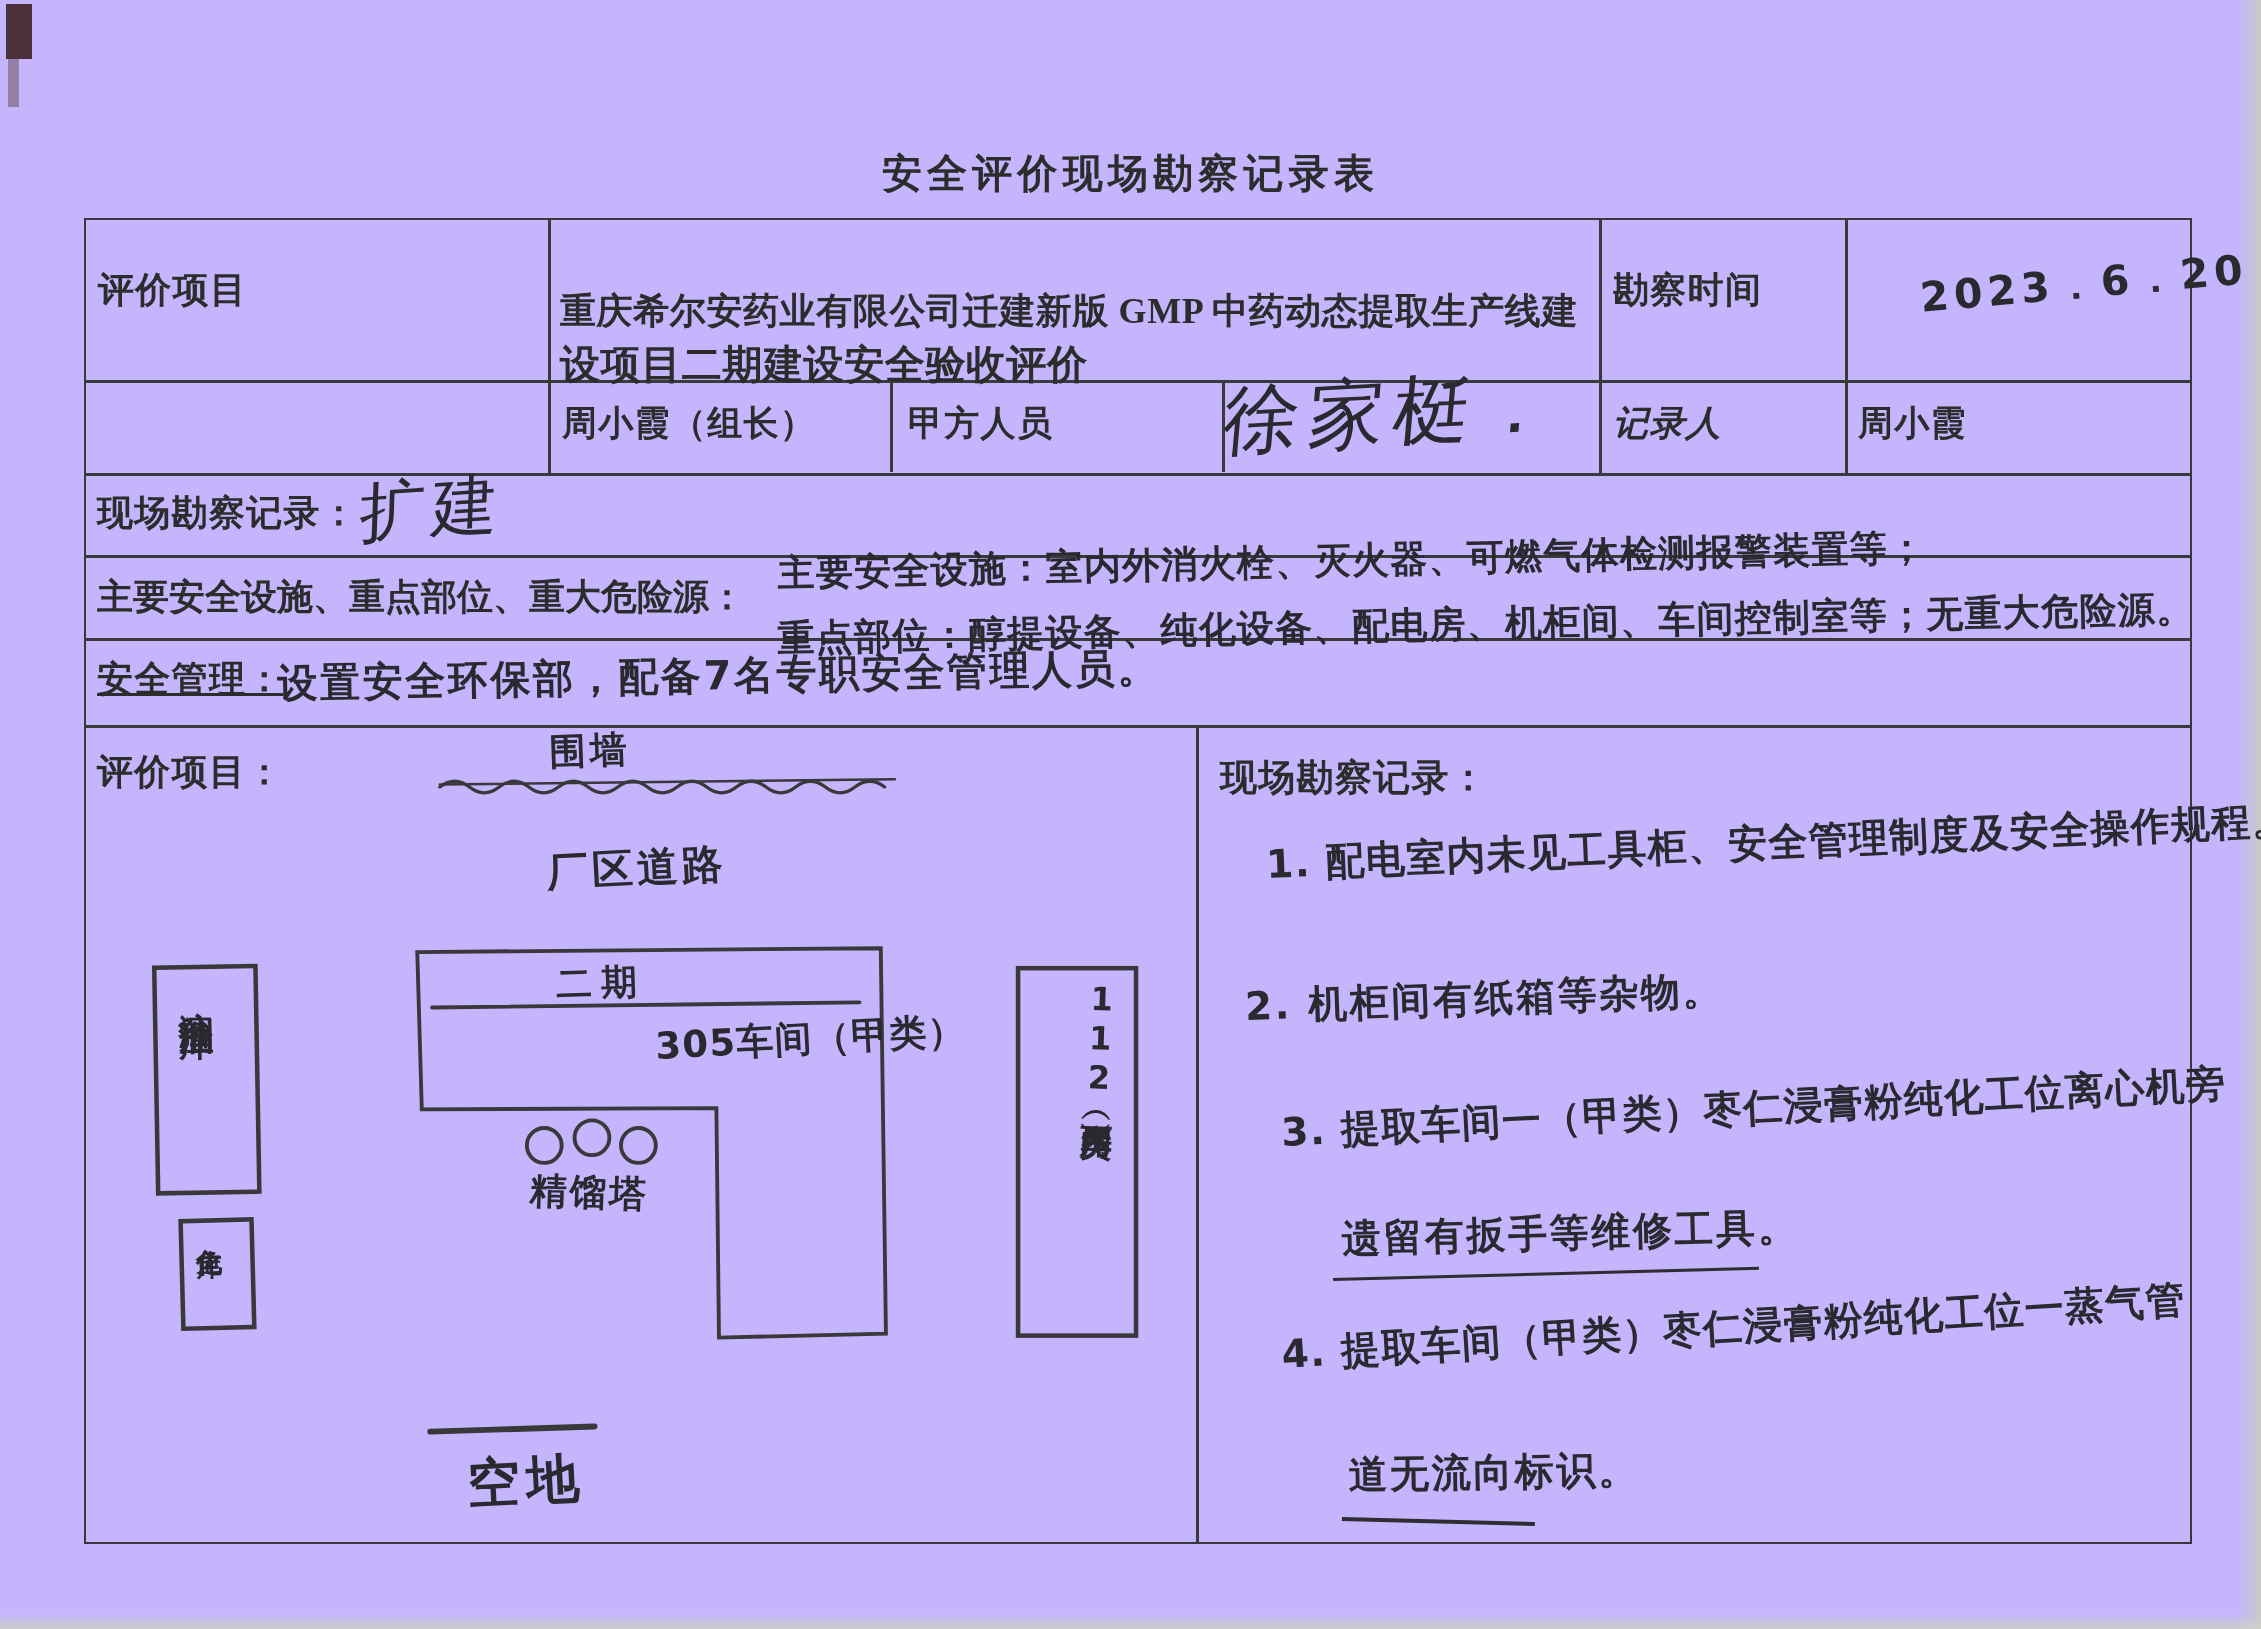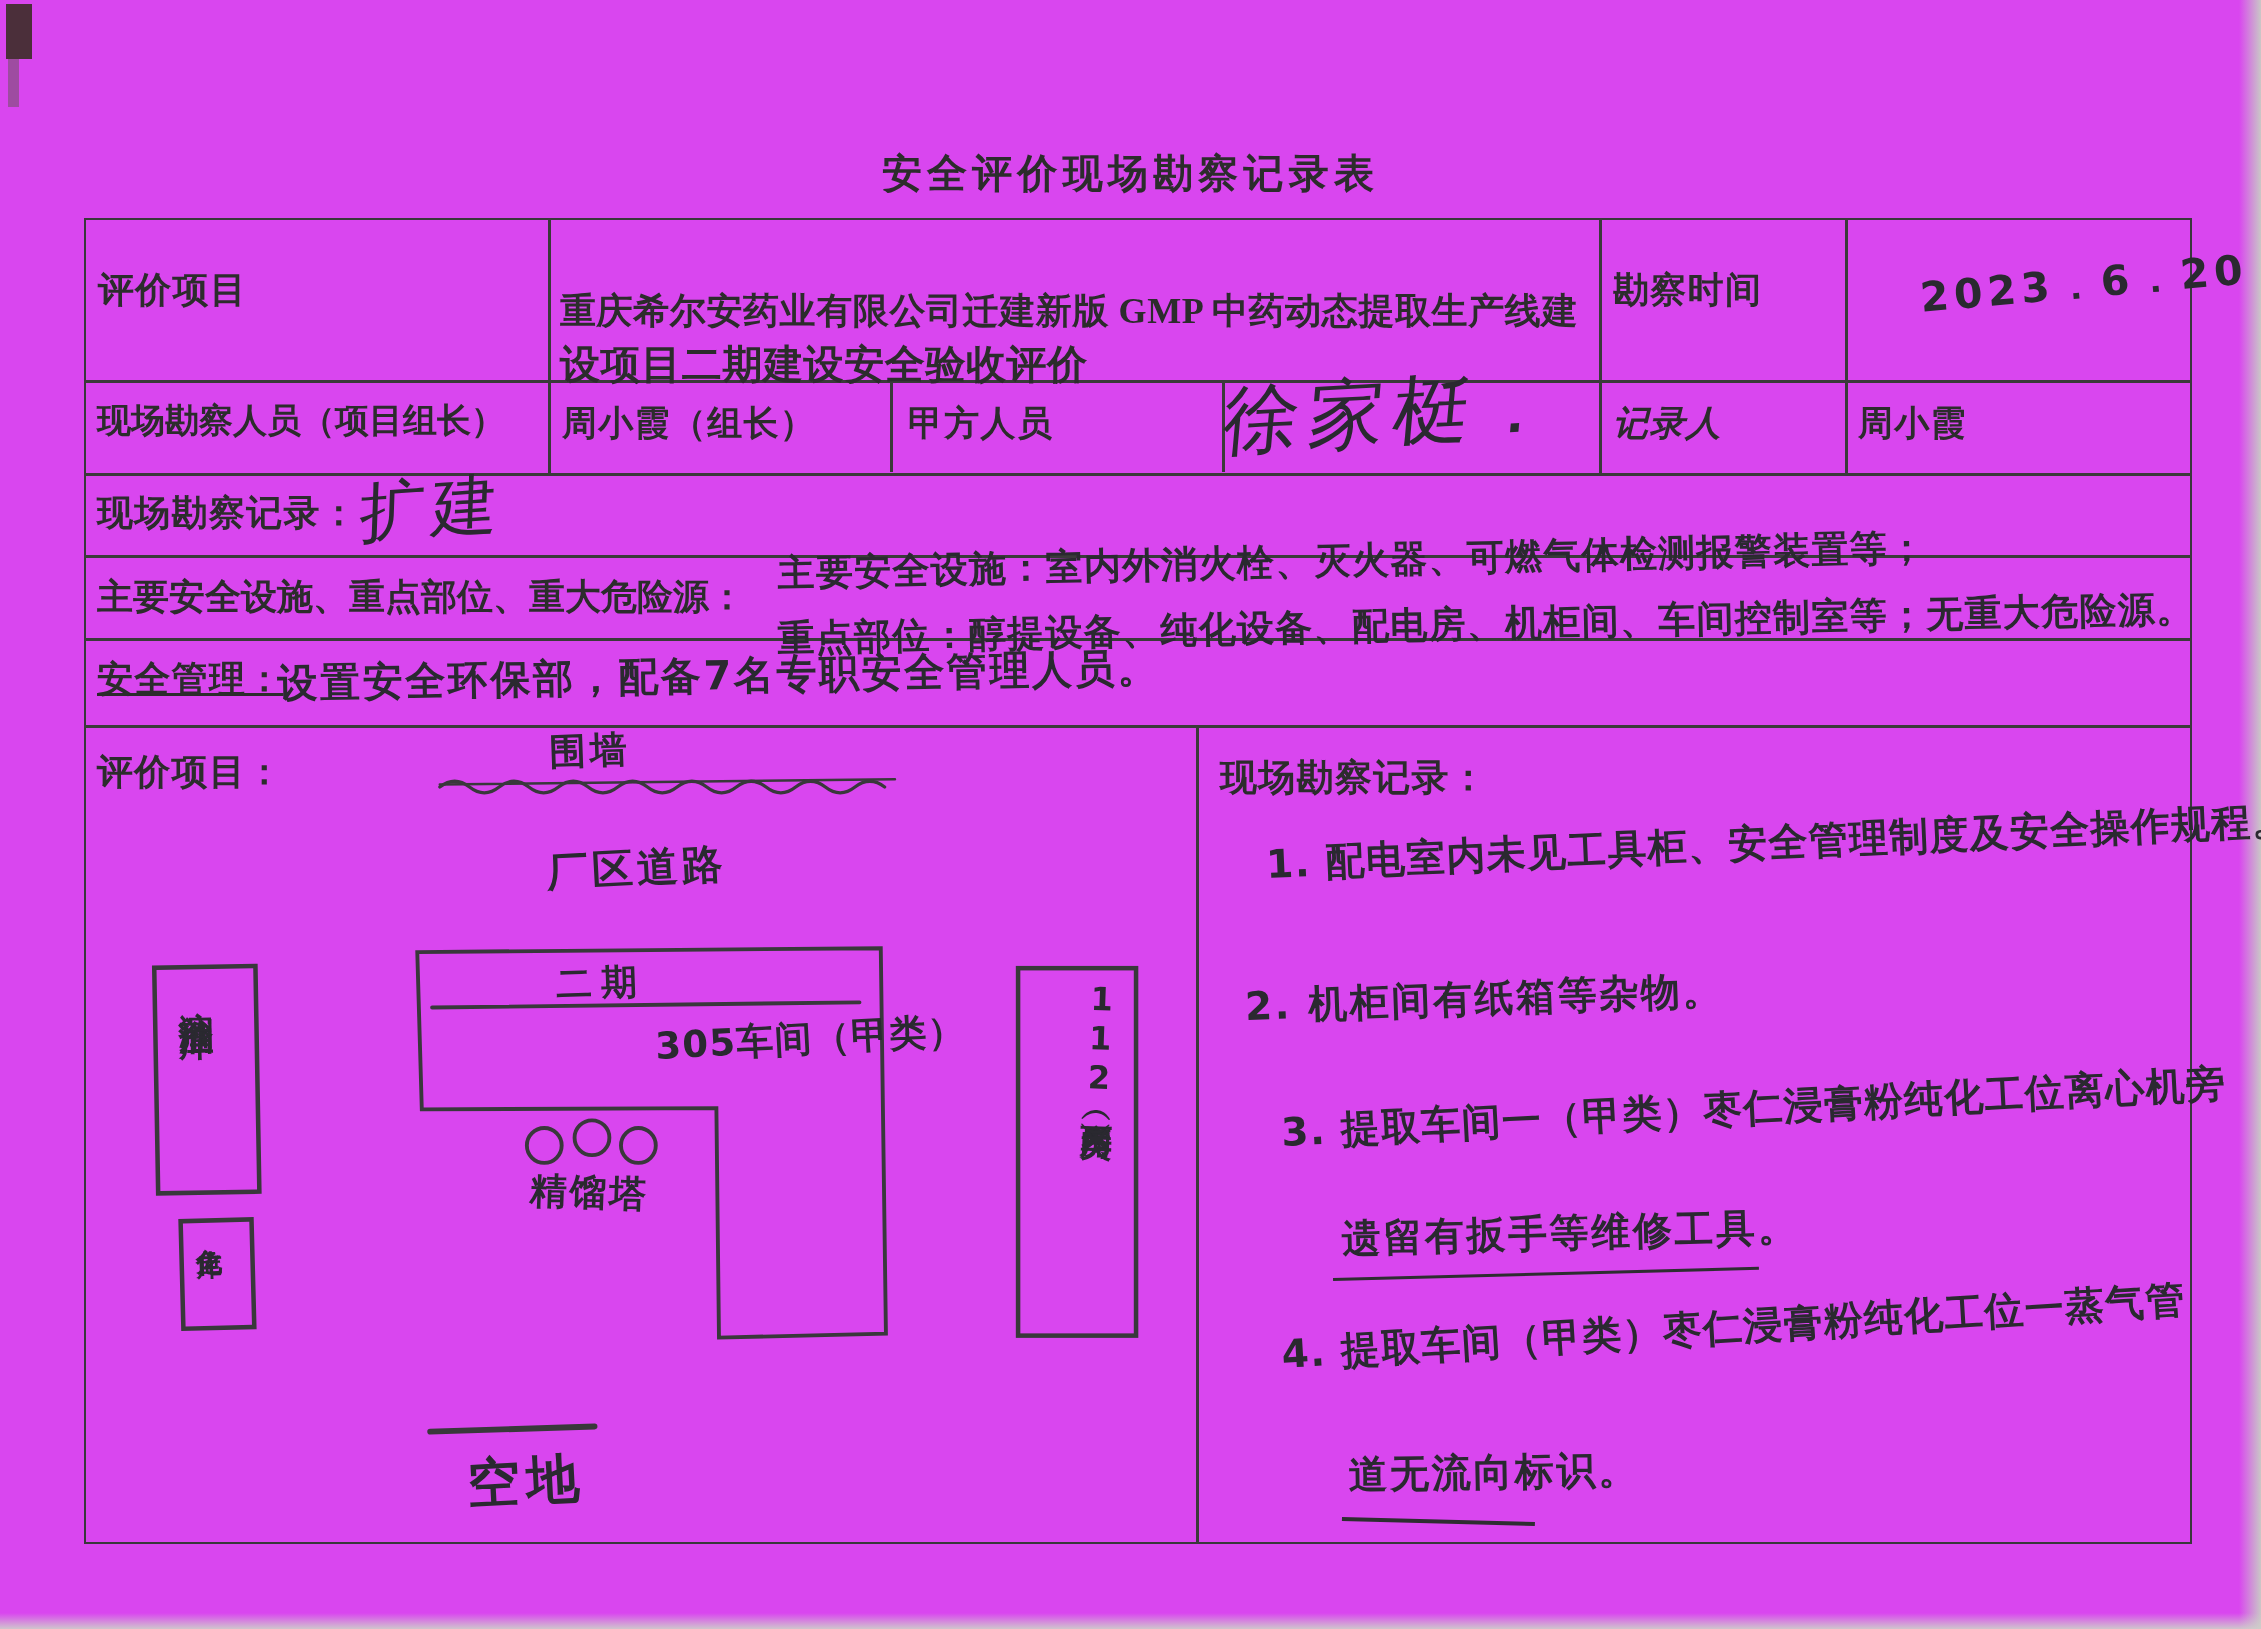--- a/index.html
+++ b/index.html
@@ -1,19 +1,19 @@
 <!DOCTYPE html>
 <html style="font-size:10.3px"><head>
 <meta charset="utf-8">
 <style>
   html,body{margin:0;padding:0;background:#dcdcdc;}
   #page{
     position:relative;
     width:2261px;height:1630px;
-    background:#d946ef;
+    background:#c4b5fd;
     overflow:hidden;
     font-family:"Liberation Serif","DejaVu Serif",serif;
     color:#2c2c2c;
   }
   
   .edge-right{position:absolute;right:0;top:0;width:22px;height:100%;
     background:linear-gradient(to right,rgba(0,0,0,0),#c9c8c6);}
   .edge-bottom{position:absolute;left:0;bottom:0;width:100%;height:17px;
     background:linear-gradient(to bottom,rgba(0,0,0,0),#cfceca);}
   .corner-mark{position:absolute;left:6.4px;top:3.9px;width:26px;height:55px;background:#4b2f3a;}
@@ -62,21 +62,20 @@
   <div class="vl" style="left:1599px;top:218px;height:255px;"></div>
   <div class="vl" style="left:1845px;top:218px;height:255px;"></div>
   <div class="vl" style="left:1196px;top:725px;height:819px;"></div>
 
   <div class="print" style="left:98px;top:266px;font-size:36px;">评价项目</div>
   <div class="print" style="left:560px;top:263px;font-size:36px;letter-spacing:0.6px;margin-top:24px;">重庆希尔安药业有限公司迁建新版 GMP 中药动态提取生产线建</div>
   <div class="print" style="left:560px;top:337px;font-size:40px;letter-spacing:0.6px;">设项目二期建设安全验收评价</div>
   <div class="print" style="left:1613px;top:266px;font-size:36px;">勘察时间</div>
   <div class="hand" style="left:1918px;top:271px;font-size:41px;letter-spacing:5.2px;transform:rotate(-5deg);transform-origin:left top;">2023．6．20</div>
 
-  <div class="print" style="left:97px;top:398px;font-size:34px;letter-spacing:0;">现场勘察人员（项目组长）</div>
   <div class="print" style="left:562px;top:400px;font-size:35px;">周小霞（组长）</div>
   <div class="print" style="left:908px;top:400px;font-size:35px;">甲方人员</div>
   <div class="hand" style="left:1228px;top:371px;font-size:76px;letter-spacing:9px;transform:rotate(-3deg) skewX(-8deg);transform-origin:left top;font-weight:500;">徐家梃．</div>
   <div class="print" style="left:1613px;top:400px;font-size:35px;font-style:italic;">记录人</div>
   <div class="print" style="left:1858px;top:400px;font-size:35px;">周小霞</div>
 
   <div class="print" style="left:97px;top:489px;font-size:36px;">现场勘察记录：</div>
   <div class="hand" style="left:361px;top:469px;font-size:66px;letter-spacing:6.4px;transform:rotate(-4deg) skewX(-6deg);transform-origin:left top;font-weight:500;">扩建</div>
 
   <div class="print" style="left:97px;top:573px;font-size:36px;letter-spacing:0;">主要安全设施、重点部位、重大危险源：</div>

